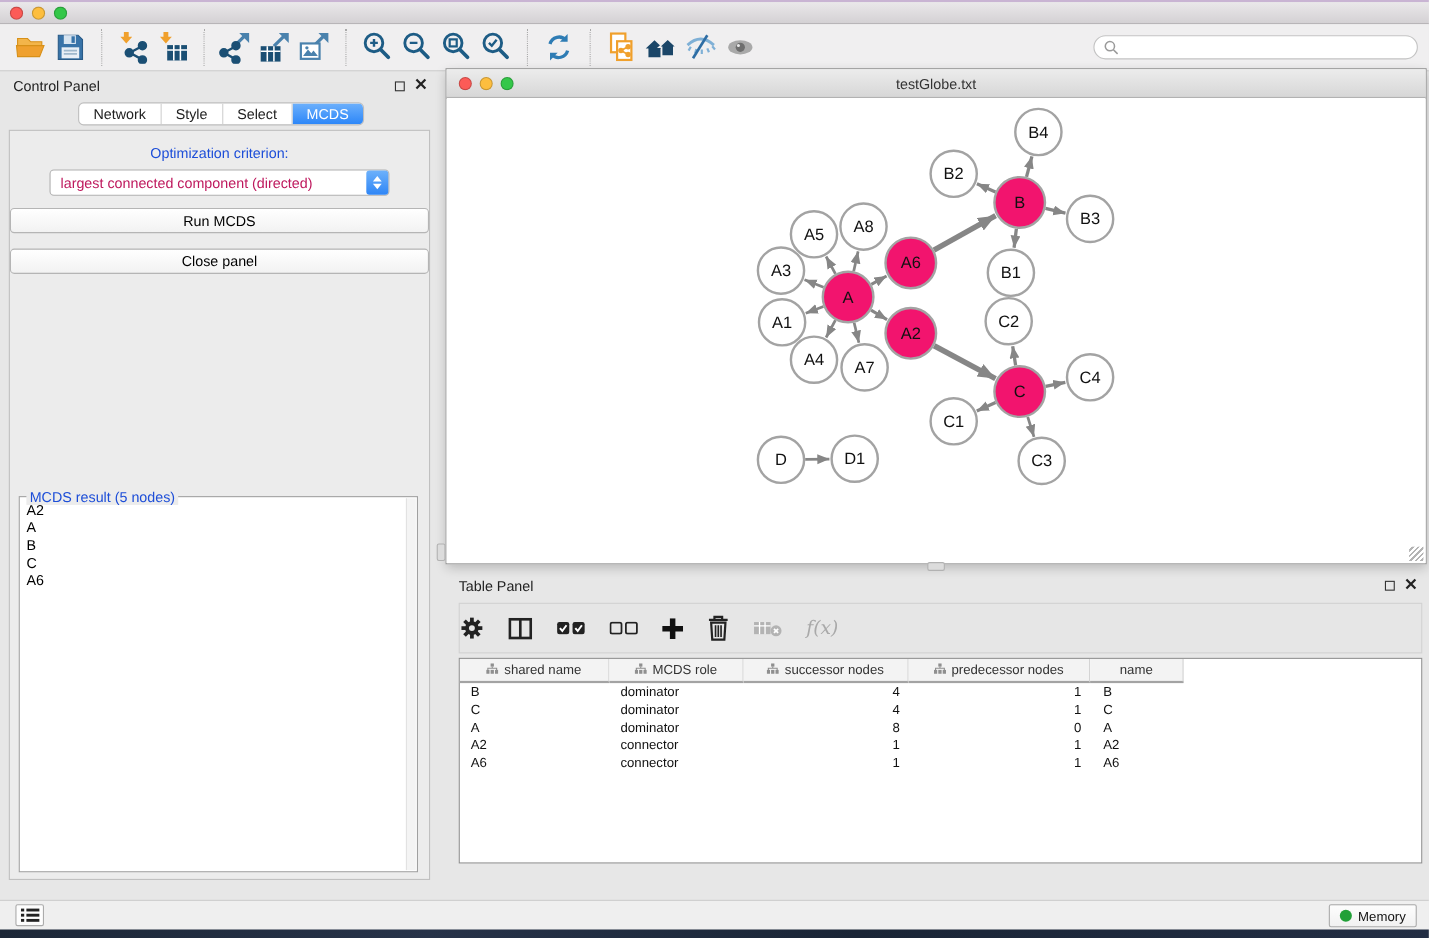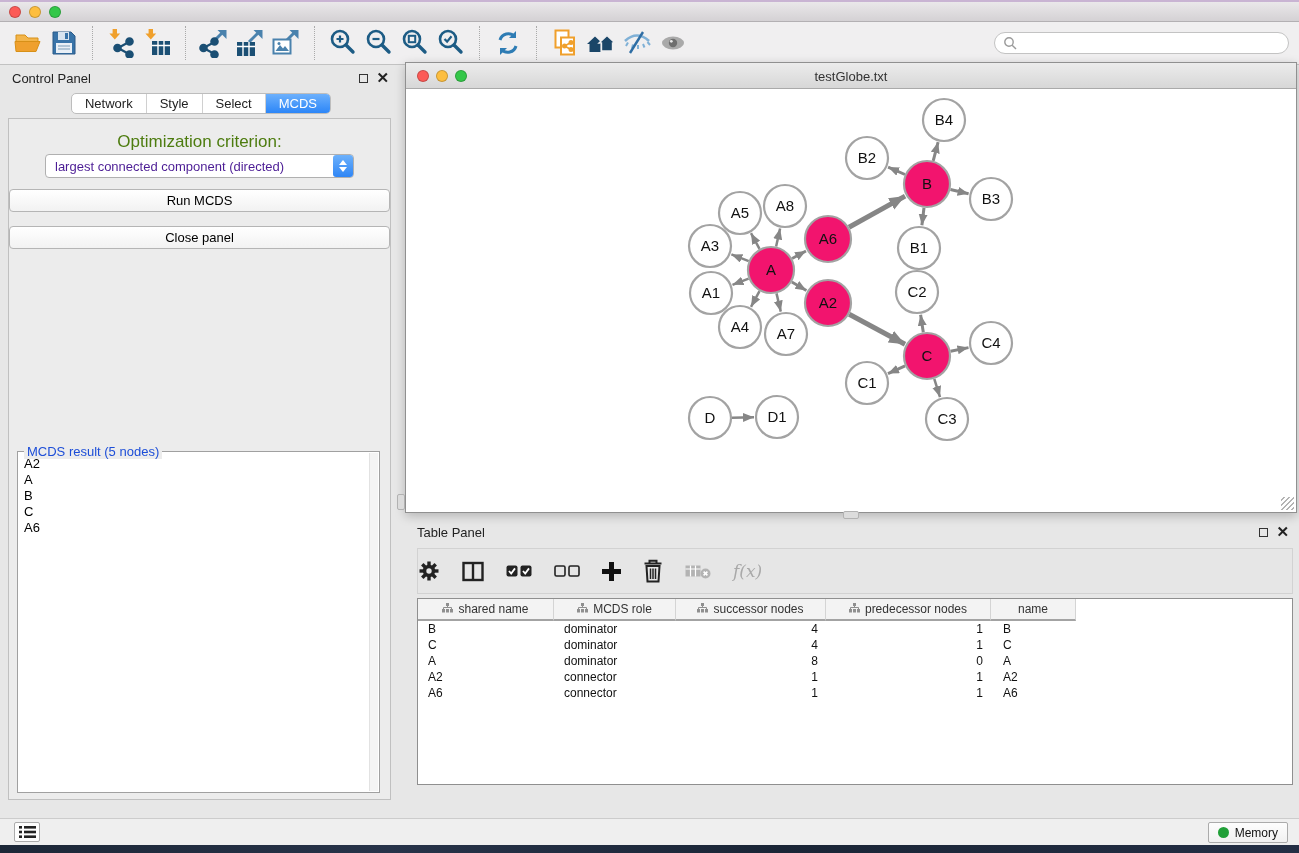--- a/index.html
+++ b/index.html
@@ -34,24 +34,24 @@
   #cp-title { font-size:13px; color:#222; }
   .win-icons { margin-left:auto; display:flex; gap:8px; align-items:center; }
   .float-icon { width:9px; height:9px; border:1.5px solid #333; display:inline-block; }
   .close-icon { font-size:15px; font-weight:bold; color:#222; line-height:10px; cursor:pointer; }
   .seg { display:inline-flex; border:1px solid #bdbdbd; border-radius:5px; overflow:hidden; background:#fff; height:21px; }
   .seg-item { padding:2px 13px; font-size:13px; color:#222; border-left:1px solid #d0d0d0; display:flex; align-items:center; cursor:pointer; white-space:nowrap; }
   .seg-item:first-child { border-left:none; }
   .seg-item.sel { background:linear-gradient(#6cb0fc,#2c86f8); color:#fff; }
   #cp-tabs-row { position:absolute; left:0; right:0; top:28px; display:flex; justify-content:center; }
   #cp-content { position:absolute; left:3px; right:6px; top:53px; bottom:12px; background:#ececec; border:1px solid #c0c0c0; }
-  #opt-label { position:absolute; top:13px; left:0; right:0; text-align:center; font-size:17px; color:#4d7c0f; }
+  #opt-label { position:absolute; top:13px; left:0; right:0; text-align:center; font-size:13px; color:#1d4ed8; }
   #opt-select { position:absolute; top:35px; left:36px; right:36px; height:24px; background:#fff;
     border:1px solid #b0b0b0; border-radius:4px; display:flex; align-items:center; cursor:pointer; }
-  #opt-select .val { font-size:13px; color:#4c1d95; padding-left:9px; flex:1; white-space:nowrap; overflow:hidden; }
+  #opt-select .val { font-size:13px; color:#be185d; padding-left:9px; flex:1; white-space:nowrap; overflow:hidden; }
   #opt-select .stepper { width:20px; height:22px; margin:0; border-radius:3px;
     background:linear-gradient(#6db1fb,#2f86f6); display:flex; flex-direction:column; align-items:center; justify-content:center; gap:2px; }
   .tri-up { width:0; height:0; border-left:4px solid transparent; border-right:4px solid transparent; border-bottom:5px solid #fff; }
   .tri-dn { width:0; height:0; border-left:4px solid transparent; border-right:4px solid transparent; border-top:5px solid #fff; }
   #cp-btn-row { position:absolute; top:70px; left:0; right:0; display:flex; justify-content:center; gap:14px;flex-direction:column; }
   .mac-btn { font-size:13px; color:#000; padding:3px 17px; background:linear-gradient(#ffffff,#f2f2f2);
     border:1px solid #b5b5b5; border-radius:4px; cursor:pointer; font-family:"Liberation Sans",sans-serif; }
   #mcds-fieldset { position:absolute; left:8px; right:10px; top:332px; bottom:6px;
     border:1px solid #a0a0a0; background:#fff; }
   #mcds-legend { position:absolute; top:-8px; left:6px; background:#ececec; padding:0 3px; font-size:13px; color:#1d4ed8; }

